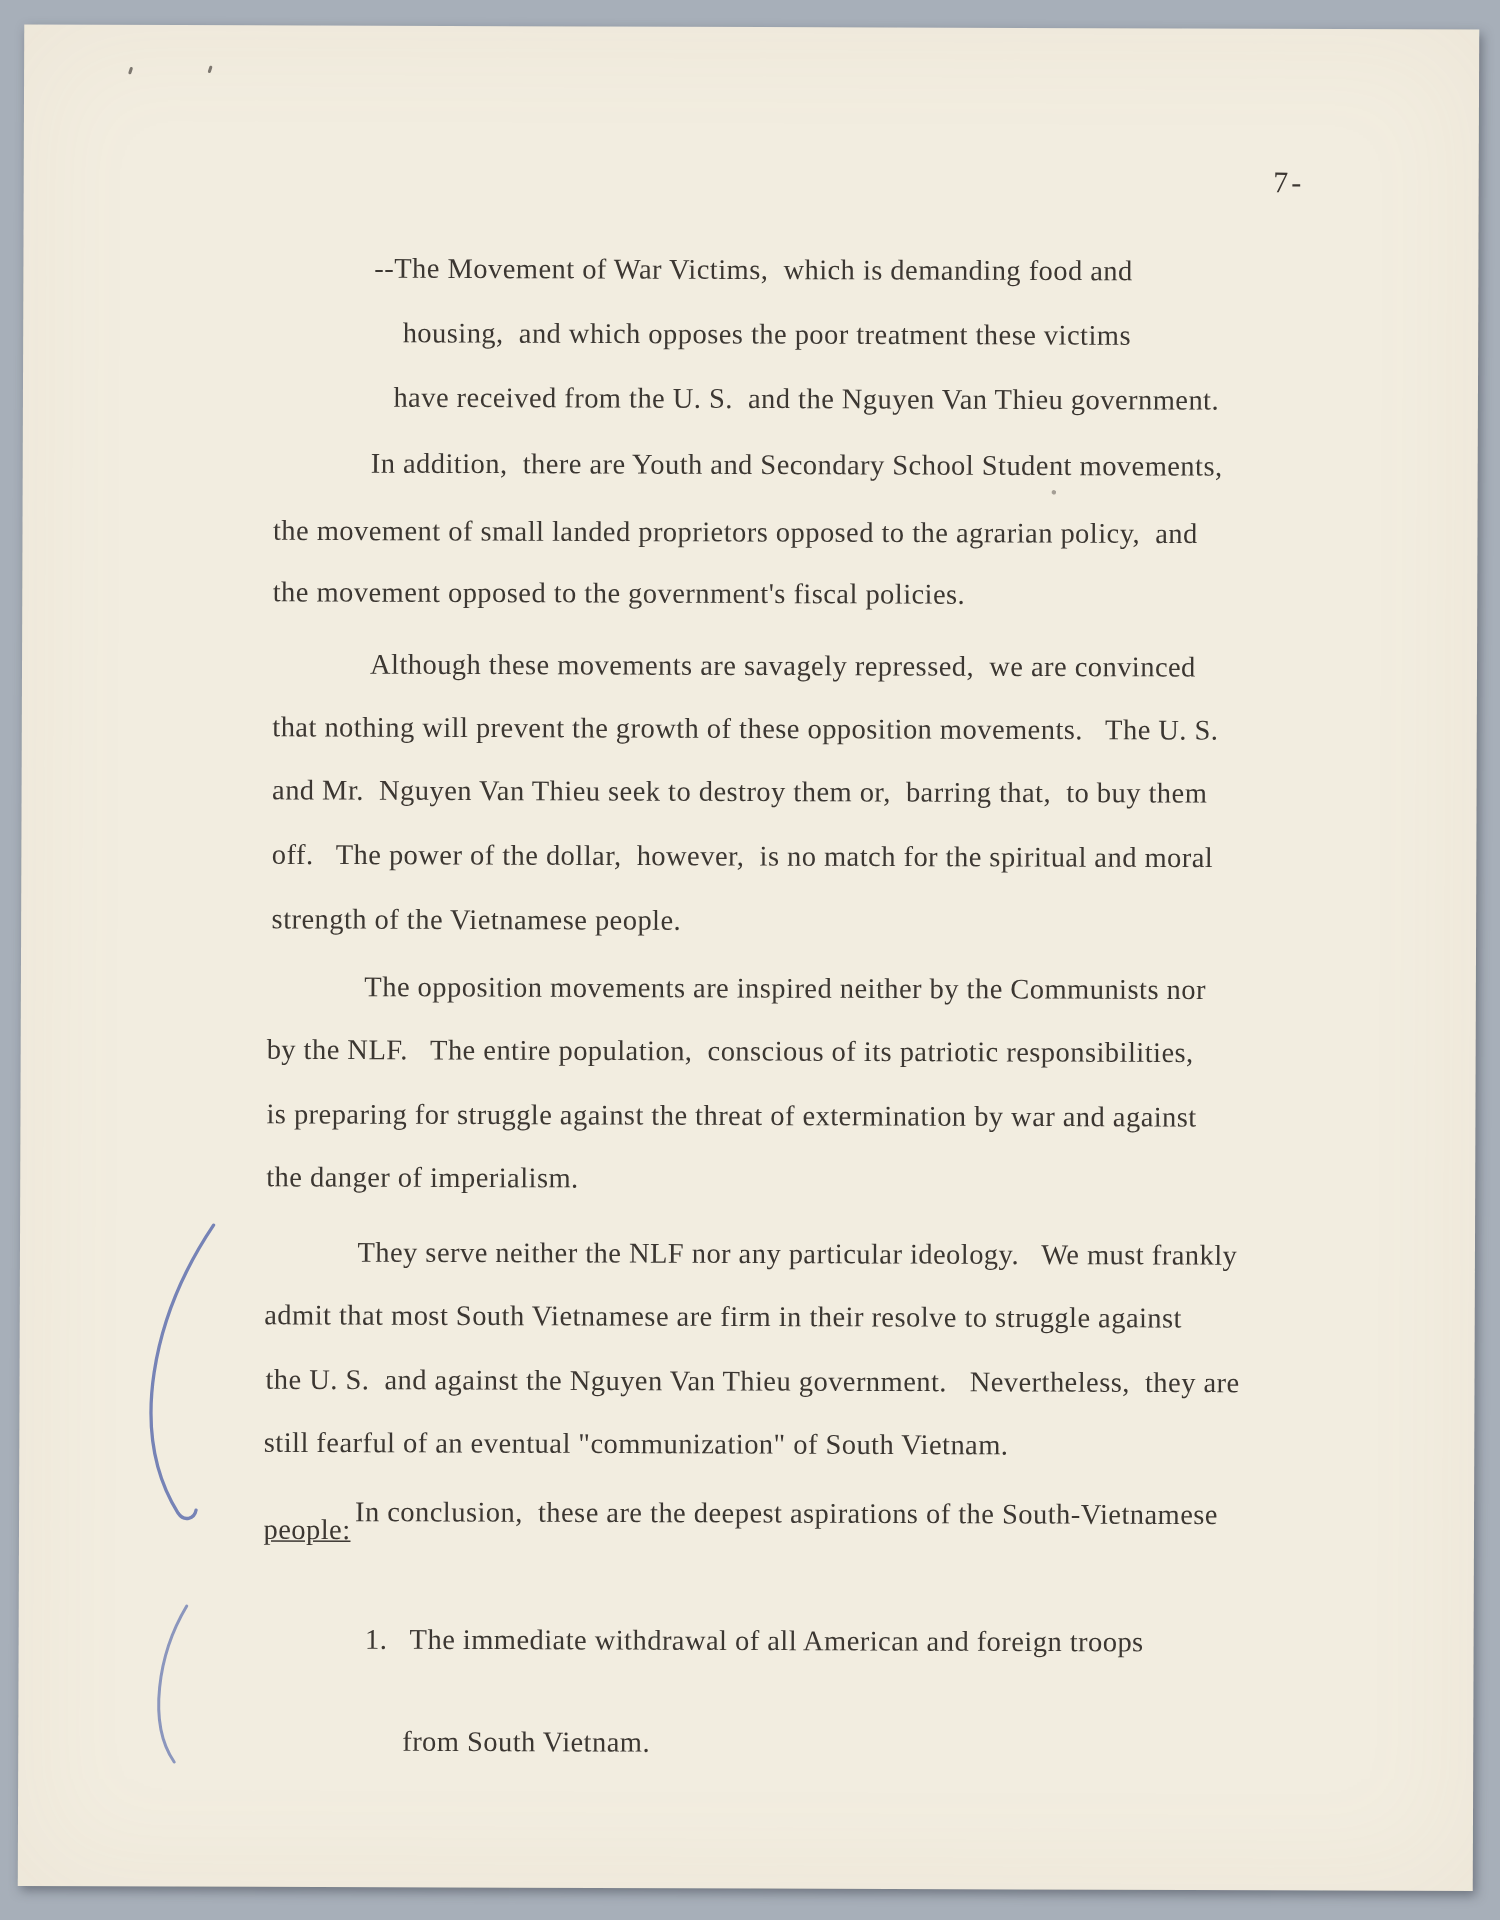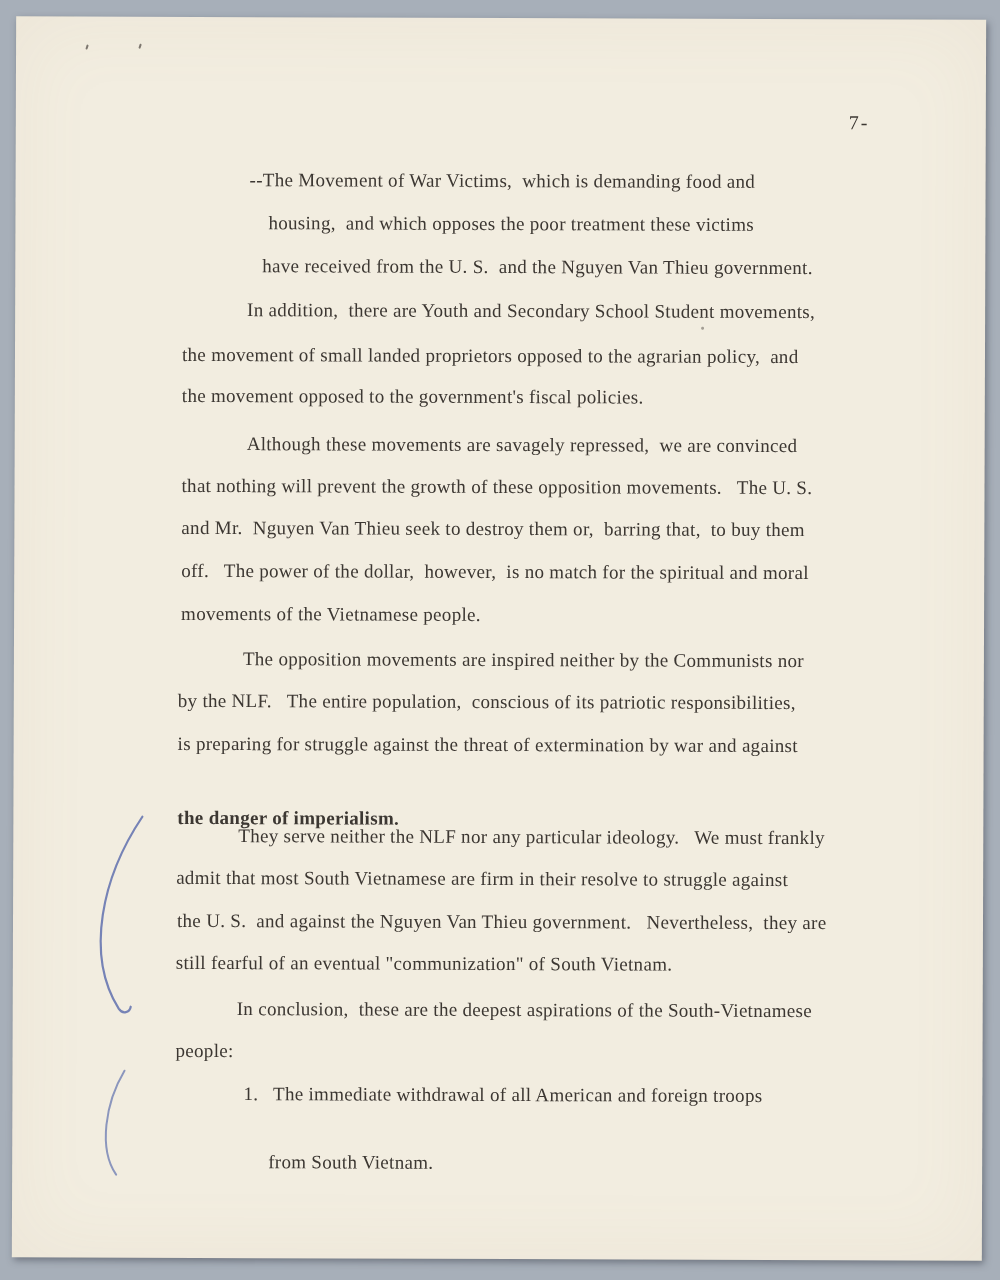--- a/index.html
+++ b/index.html
@@ -52,31 +52,31 @@
         <div class="tline" style="left: 234px; top: 152px;">--The Movement of War Victims,  which is demanding food and</div>
         <div class="tline" style="left: 253px; top: 195px;">housing,  and which opposes the poor treatment these victims</div>
         <div class="tline" style="left: 247px; top: 238px;">have received from the U. S.  and the Nguyen Van Thieu government.</div>
         <div class="tline" style="left: 232px; top: 282px;">In addition,  there are Youth and Secondary School Student movements,</div>
         <div class="tline" style="left: 167px; top: 327px;">the movement of small landed proprietors opposed to the agrarian policy,  and</div>
         <div class="tline" style="left: 167px; top: 368px;">the movement opposed to the government's fiscal policies.</div>
         <div class="tline" style="left: 232px; top: 416px;">Although these movements are savagely repressed,  we are convinced</div>
         <div class="tline" style="left: 167px; top: 458px;">that nothing will prevent the growth of these opposition movements.   The U. S.</div>
         <div class="tline" style="left: 167px; top: 500px;">and Mr.  Nguyen Van Thieu seek to destroy them or,  barring that,  to buy them</div>
         <div class="tline" style="left: 167px; top: 543px;">off.   The power of the dollar,  however,  is no match for the spiritual and moral</div>
-        <div class="tline" style="left: 167px; top: 586px;">movements of the Vietnamese people.</div>
+        <div class="tline" style="left: 167px; top: 586px;">strength of the Vietnamese people.</div>
         <div class="tline" style="left: 229px; top: 631px;">The opposition movements are inspired neither by the Communists nor</div>
         <div class="tline" style="left: 164px; top: 673px;">by the NLF.   The entire population,  conscious of its patriotic responsibilities,</div>
         <div class="tline" style="left: 164px; top: 716px;">is preparing for struggle against the threat of extermination by war and against</div>
-        <div class="tline" style="left: 164px; top: 790px; font-weight: bold;">the danger of imperialism.</div>
+        <div class="tline" style="left: 164px; top: 758px;">the danger of imperialism.</div>
         <div class="tline" style="left: 225px; top: 808px;">They serve neither the NLF nor any particular ideology.   We must frankly</div>
         <div class="tline" style="left: 163px; top: 850px;">admit that most South Vietnamese are firm in their resolve to struggle against</div>
         <div class="tline" style="left: 164px; top: 893px;">the U. S.  and against the Nguyen Van Thieu government.   Nevertheless,  they are</div>
         <div class="tline" style="left: 163px; top: 935px;">still fearful of an eventual "communization" of South Vietnam.</div>
         <div class="tline" style="left: 224px; top: 981px;">In conclusion,  these are the deepest aspirations of the South-Vietnamese</div>
-        <div class="tline" style="left: 163px; top: 1023px;">people:</div>
+        <div class="tline" style="left: 163px; top: 993px; text-decoration: underline;">people:</div>
         <div class="tline" style="left: 231px; top: 1066px;">1.   The immediate withdrawal of all American and foreign troops</div>
         <div class="tline" style="left: 256px; top: 1110px; margin-top: 24px;">from South Vietnam.</div>
       </div>
 
     <svg class="ink-svg" viewBox="0 0 970 1241">
       <path d="M129,800 C89,860 72,938 106,992 C110,998 117,996 118,990" fill="none" stroke="var(--pen)" stroke-width="2.2" stroke-linecap="round" opacity="0.85"></path>
       <path d="M112,1054 C93,1086 86,1132 104,1158" fill="none" stroke="var(--pen)" stroke-width="2" stroke-linecap="round" opacity="0.7"></path>
     </svg>
 
     <div class="speck" style="left:70px;top:28px;"></div>

